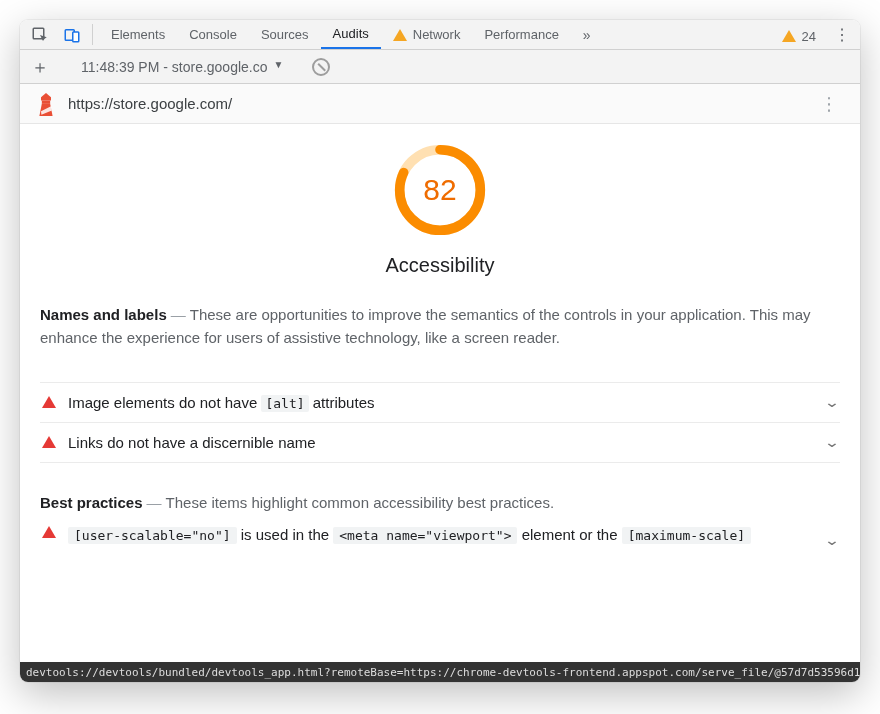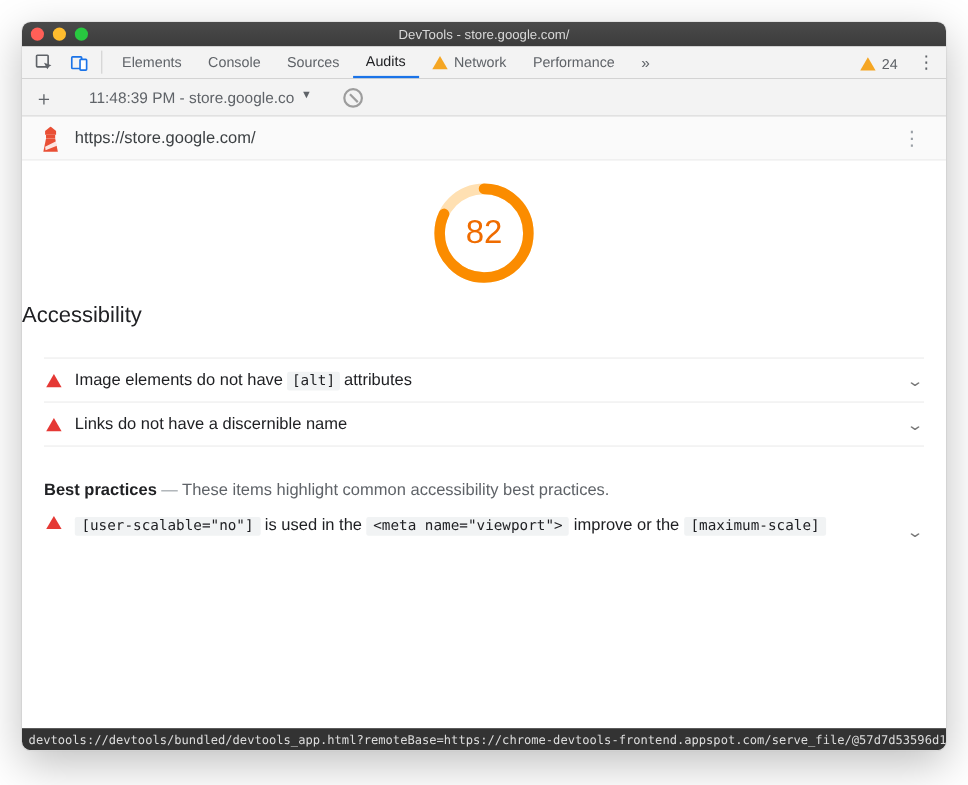--- a/index.html
+++ b/index.html
@@ -31,32 +31,32 @@
   .run-select { font-size:14px; color:#5f6368; display:flex; gap:6px;}
   .notallowed { width:18px; height:18px; border:2px solid #888; border-radius:50%; position:relative; opacity:0.8;}
   .notallowed::after{content:""; position:absolute; left:2px; right:2px; top:50%; height:2px; background:#888; transform: rotate(45deg) translateY(-1px);}
   
   .urlbar { height:40px; background:#fafafa; border-bottom:1px solid #e6e6e6; display:flex; align-items:center; padding:0 16px; gap:12px;}
   .lh-icon { width:20px; height:22px; }
   .url-text { font-size:15px; color:#3c4043; flex:1;}
   .vkebab { color:#9aa0a6; font-size:18px; padding:0 6px;}
   
   .main { flex:1; overflow:hidden; background:#fff; position:relative;}
-  .score-wrap { text-align:left; padding-top:18px;}
+  .score-wrap { text-align:center; padding-top:18px;}
   .gauge { width:96px; height:96px; margin:0 auto; position:relative;}
   .gauge svg { width:96px; height:96px; transform: rotate(-90deg);}
   .gauge .num { position:absolute; inset:0; display:flex; align-items:center; justify-content:center; font-size:30px; color:#ef6c00; font-weight:400;}
   h1.category { font-size:20px; font-weight:400; color:#202124; margin-top:16px;}
   .desc { max-width:640px; margin:14px auto 0; font-size:15px; line-height:1.55; color:#5f6368;}
   .desc a { color:#1a73e8; text-decoration:underline;}
   .section { padding:0 20px; margin-top:26px;}
   .sec-head { font-size:15px; color:#5f6368; line-height:1.55;}
   .sec-head b { color:#202124; font-weight:700;}
   .dash { color:#9aa0a6; padding:0 4px;}
-  .audits-list { margin-top:16px;}
+  .audits-list { margin-top:32px;}
   .audit-row { display:flex; align-items:center; padding:11px 2px; border-top:1px solid #ebebeb; font-size:15px; color:#202124; gap:12px;}
   .audit-row:last-child { border-bottom:1px solid #ebebeb;}
   .tri { width:0; height:0; border-left:7px solid transparent; border-right:7px solid transparent; border-bottom:12px solid #e53935; flex:0 0 auto;}
   .warn-tri { width:0; height:0; border-left:7px solid transparent; border-right:7px solid transparent; border-bottom:12px solid #f5a623; display:inline-block;}
   .audit-label { flex:1;}
   .audit-label code { font-family: ui-monospace, Menlo, monospace; background:#f1f3f4; padding:1px 4px; border-radius:2px; font-size:13px;}
   .chev { color:#757575; font-size:14px; transform: scaleX(1.4);}
   .section2 { padding:0 20px; margin-top:28px;}
   .bp-row { display:flex; align-items:flex-start; padding:12px 2px 0 2px; gap:12px; font-size:15px; color:#202124;}
   .bp-label code { font-family: ui-monospace, Menlo, monospace; background:#f1f3f4; padding:1px 6px; border-radius:2px; font-size:13px;}
@@ -66,28 +66,20 @@
   .ico-inspect svg, .ico-device svg { width:18px; height:18px; }
   .chevrons{font-size:14px; color:#5f6368; padding:0 8px; display:flex; align-items:center;}
   .dropdown-caret { font-size:10px; color:#5f6368;}
   .bp-chev { color:#757575; align-self:flex-end; margin-top:6px;}
 </style>
 </head>
 <body>
 
 <div class="window">
 
-  <div class="titlebar">
-    <div class="traffic">
-      <div class="tl red"></div>
-      <div class="tl yellow"></div>
-      <div class="tl green"></div>
-    </div>
-    <div class="title">DevTools - store.google.com/</div>
-  </div>
 
   <div class="tabsbar">
     <div class="tab-icon-btn ico-inspect">
       <svg viewBox="0 0 24 24" fill="none" stroke="#5f6368" stroke-width="2">
           <rect x="3" y="3" width="14" height="14" rx="1"></rect>
           <path d="M12 12 l9 3 -3 2 -2 3 z" fill="#5f6368" stroke="none"></path>
         </svg>
     </div>
     <div class="tab-icon-btn ico-device">
       <svg viewBox="0 0 24 24" fill="none" stroke="#1a73e8" stroke-width="2">
@@ -156,20 +148,23 @@
         <svg viewBox="0 0 100 100">
           <circle cx="50" cy="50" r="42" stroke="#ffe0b2" stroke-width="10" fill="none"></circle>
           <circle cx="50" cy="50" r="42" stroke="#fb8c00" stroke-width="10" fill="none" stroke-linecap="round" stroke-dasharray="264" stroke-dashoffset="47.5"></circle>
         </svg>
         <div class="num">82</div>
       </div>
       <h1 class="category">Accessibility</h1>
     </div>
 
     <div class="section">
+      <p class="sec-head">
+        <b>Names and labels</b><span class="dash">—</span><span>These are opportunities to improve the semantics of the controls in your application. This may enhance the experience for users of assistive technology, like a screen reader.</span>
+      </p>
       <div class="audits-list">
         <div class="audit-row">
           <span class="tri"></span>
           <span class="audit-label">
             <span>Image elements do not have </span><code>[alt]</code><span> attributes</span>
           </span>
           <span class="chev">⌄</span>
         </div>
         <div class="audit-row">
           <span class="tri"></span>
@@ -179,21 +174,21 @@
       </div>
     </div>
 
     <div class="section2">
       <p class="sec-head">
         <b>Best practices</b><span class="dash">—</span><span>These items highlight common accessibility best practices.</span>
       </p>
       <div class="bp-row">
         <span class="tri"></span>
         <span class="bp-label audit-label">
-          <code>[user-scalable="no"]</code><span> is used in the </span><code>&lt;meta name="viewport"&gt;</code><span> improve or the </span><code>[maximum-scale]</code>
+          <code>[user-scalable="no"]</code><span> is used in the </span><code>&lt;meta name="viewport"&gt;</code><span> element or the </span><code>[maximum-scale]</code>
         </span>
         <span class="chev bp-chev">⌄</span>
       </div>
     </div>
 
     <div class="statusbar">
       <span>devtools://devtools/bundled/devtools_app.html?remoteBase=https://chrome-devtools-frontend.appspot.com/serve_file/@57d7d53596d11155449b48f74d559da2…</span>
     </div>
   </div>
 

